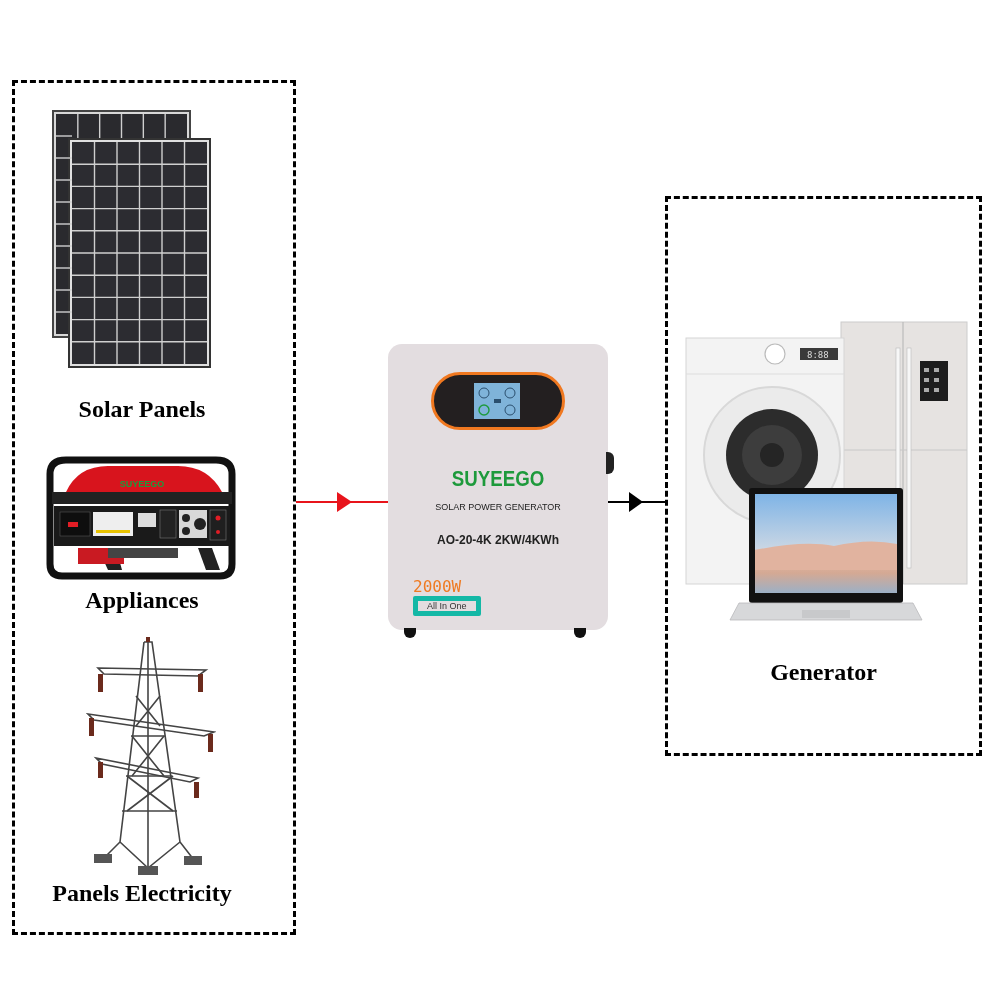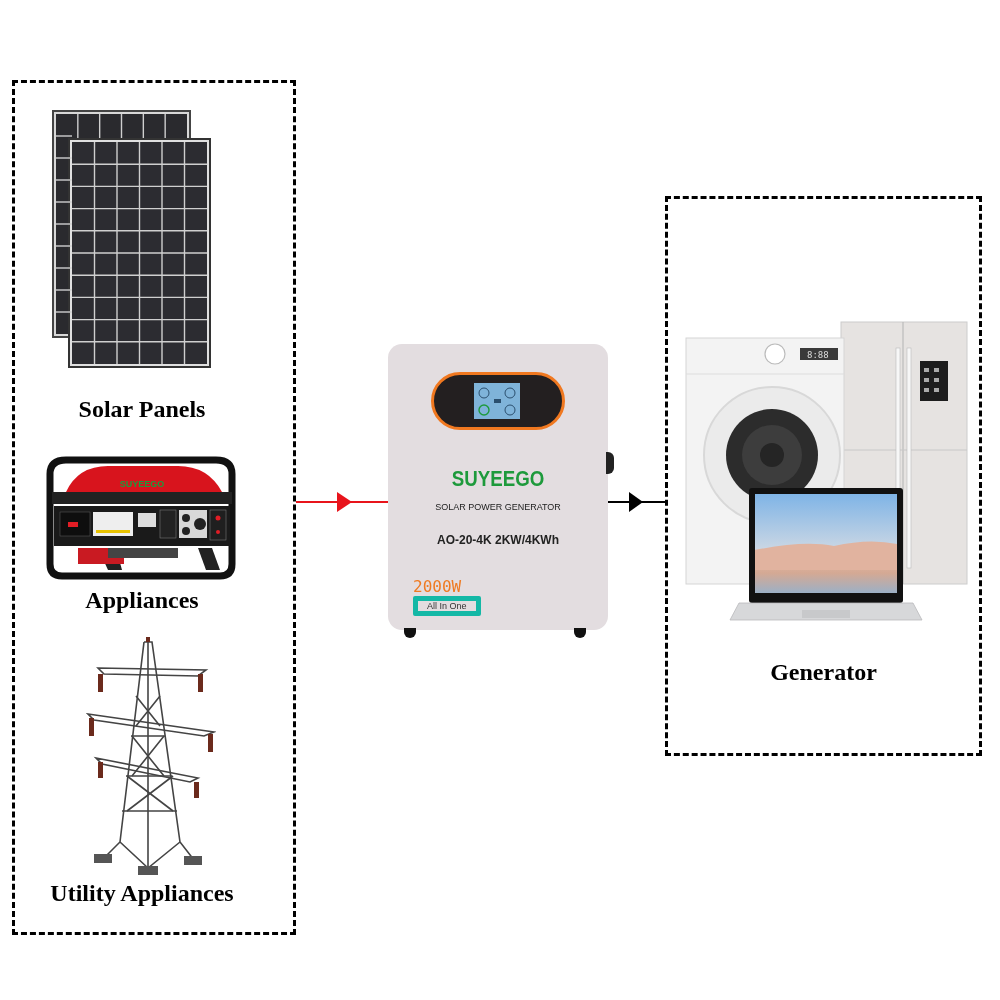--- a/index.html
+++ b/index.html
@@ -118,21 +118,21 @@
     <rect x="108" y="146" width="5" height="16"></rect>
     <rect x="60" y="1" width="4" height="5"></rect>
   </g>
   <g fill="#555">
     <rect x="8" y="218" width="18" height="9"></rect>
     <rect x="98" y="220" width="18" height="9"></rect>
     <rect x="52" y="230" width="20" height="9"></rect>
   </g>
 </svg>
 
-<div class="label" style="left:30px;top:880px;width:224px;">Utility Appliances</div>
+<div class="label" style="left:30px;top:880px;width:224px;">Panels Electricity</div>
 
 <svg class="conn" style="left:296px;top:490px;" width="94" height="24" viewBox="0 0 94 24">
   <line x1="0" y1="12" x2="94" y2="12" stroke="#e8141b" stroke-width="2"></line>
   <path d="M41 2 L56 12 L41 22 Z" fill="#e8141b"></path>
 </svg>
 
 <div class="unit">
   <div class="unit-body"></div>
   <div class="side-knob"></div>
   <div class="unit-display">

